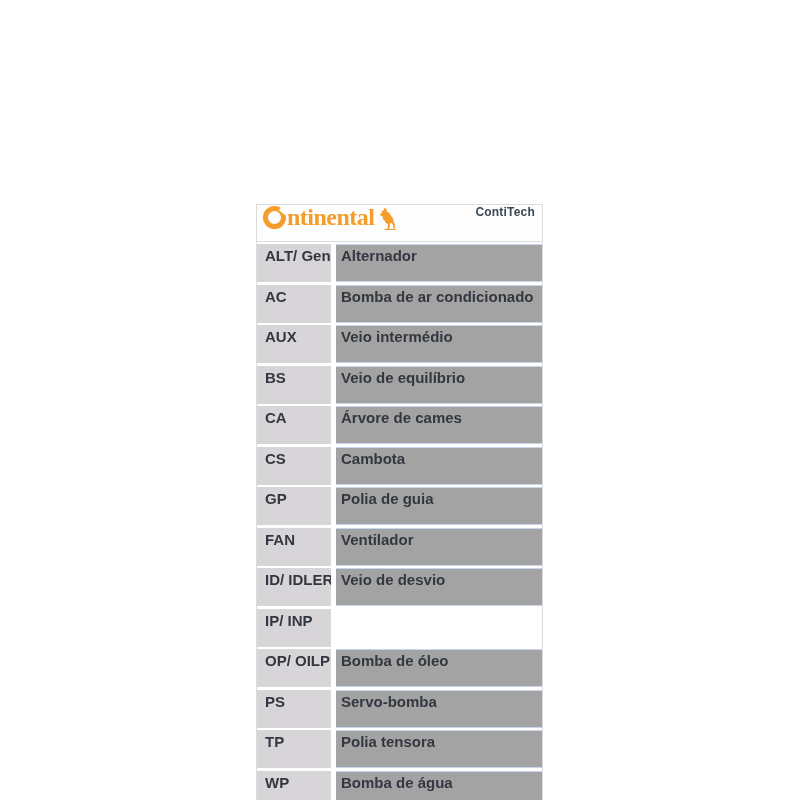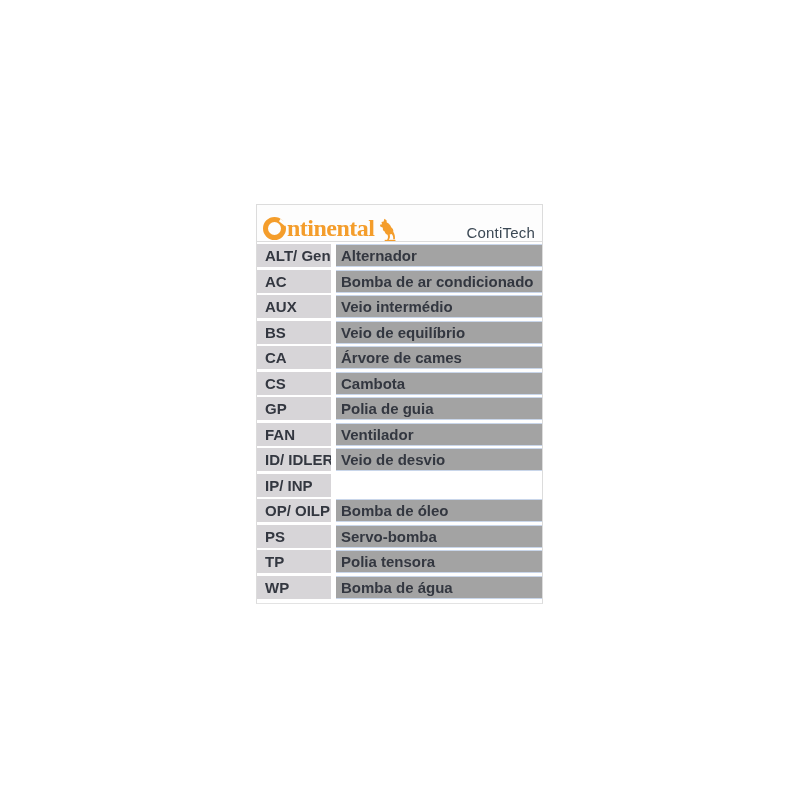--- a/index.html
+++ b/index.html
@@ -26,21 +26,21 @@
     border-bottom: 1px solid #e3e3e3;
     background: #ffffff;
   }
   .brand-header {
     box-sizing: border-box;
     height: 38px;
     border: 1px solid #dcdcdc;
     margin: 0 -1px;
     background: #fdfdfd;
     display: flex;
-    align-items: flex-end;
+    align-items: flex-start;
     justify-content: space-between;
     padding: 0 7px 0 6px;
   }
   .logo {
     display: flex;
     align-items: center;
   }
   .c-ring {
     position: relative;
     width: 13px;
@@ -66,31 +66,31 @@
     color: #f49d2b;
     line-height: 1;
     margin-left: 1px;
     margin-top: -2px;
   }
   .horse {
     margin-left: 2px;
     margin-top: 2px;
   }
   .subbrand {
-    font-size: 15px;
-    font-weight: normal;
+    font-size: 12px;
+    font-weight: bold;
     color: #3b4854;
     letter-spacing: 0.2px;
   }
   .rows {
     margin-top: 2px;
   }
   .row {
     display: flex;
-    height: 23px;
+    height: 38px;
     margin-bottom: 2.5px;
     justify-content: space-between;
   }
   .row:last-child { margin-bottom: 4px; }
   .cell-code {
     box-sizing: border-box;
     width: 74px;
     flex: 0 0 auto;
     background: #d7d5d8;
     color: #333740;

